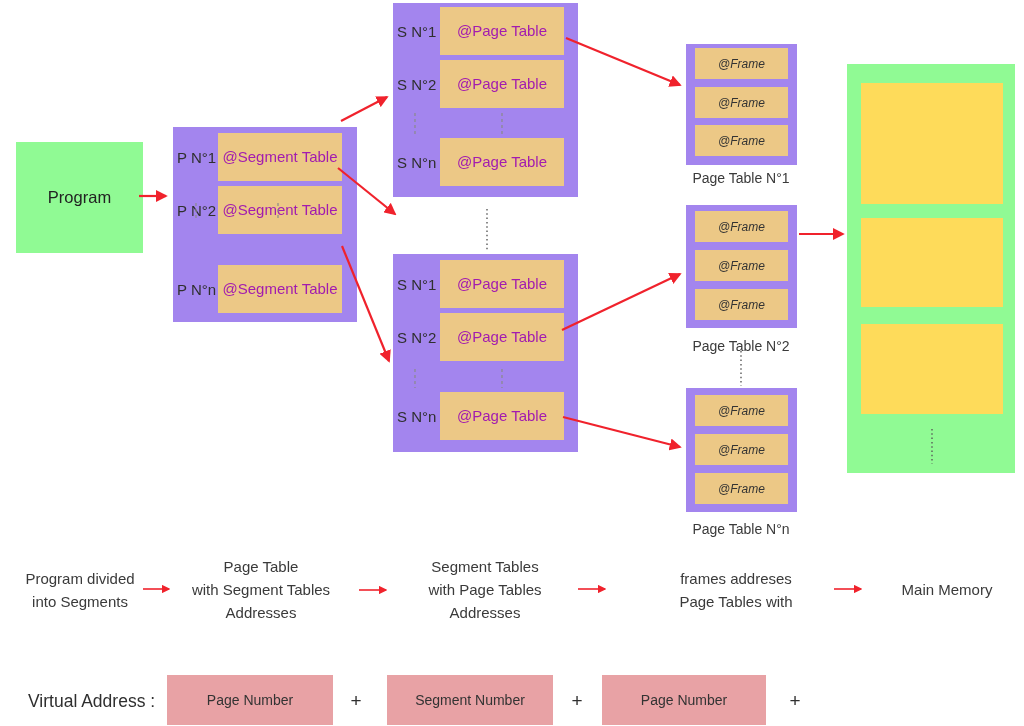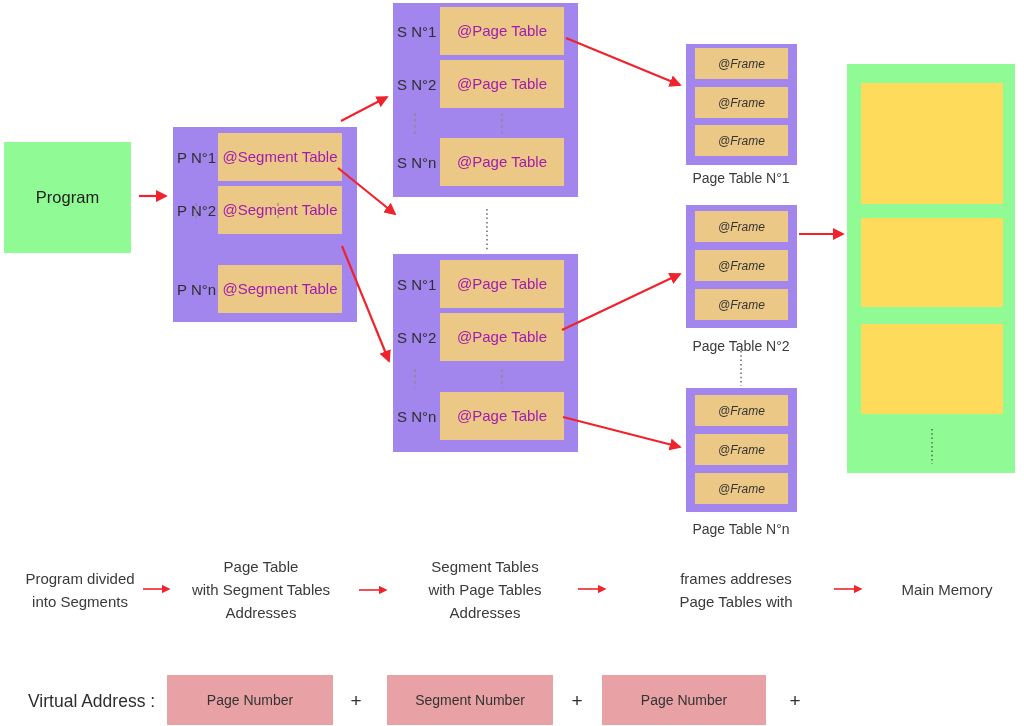--- a/index.html
+++ b/index.html
@@ -29,21 +29,21 @@
   svg .arrow{stroke:var(--red);stroke-width:2.2;fill:none;}
   svg .arrow.thin{stroke-width:1.6;}
   svg .dots{stroke:#5a5a5a;stroke-width:1.4;stroke-dasharray:1.5 2.8;fill:none;}
   svg .dash{stroke:#8a8a8a;stroke-width:1.2;stroke-dasharray:3 3;fill:none;}
 </style>
 </head>
 <body>
 
 <div class="canvas">
 
-  <div class="abs greenbox" style="left:4px;top:142px;width:127px;height:111px;">
+  <div class="abs greenbox" style="left:16px;top:142px;width:127px;height:111px;">
     <span class="progtext">Program</span>
   </div>
 
   <div class="abs purplebox" style="left:173px;top:88px;width:184px;height:195px;margin-top:39px;">
     <div class="rowlabel" style="top:6px;height:48px;">P N°1</div>
     <div class="tancell" style="left:45px;top:6px;width:124px;height:48px;">@Segment Table</div>
     <div class="rowlabel" style="top:59px;height:48px;">P N°2</div>
     <div class="tancell" style="left:45px;top:59px;width:124px;height:48px;">@Segment Table</div>
     <div class="rowlabel" style="top:138px;height:48px;">P N°n</div>
     <div class="tancell" style="left:45px;top:138px;width:124px;height:48px;">@Segment Table</div>

